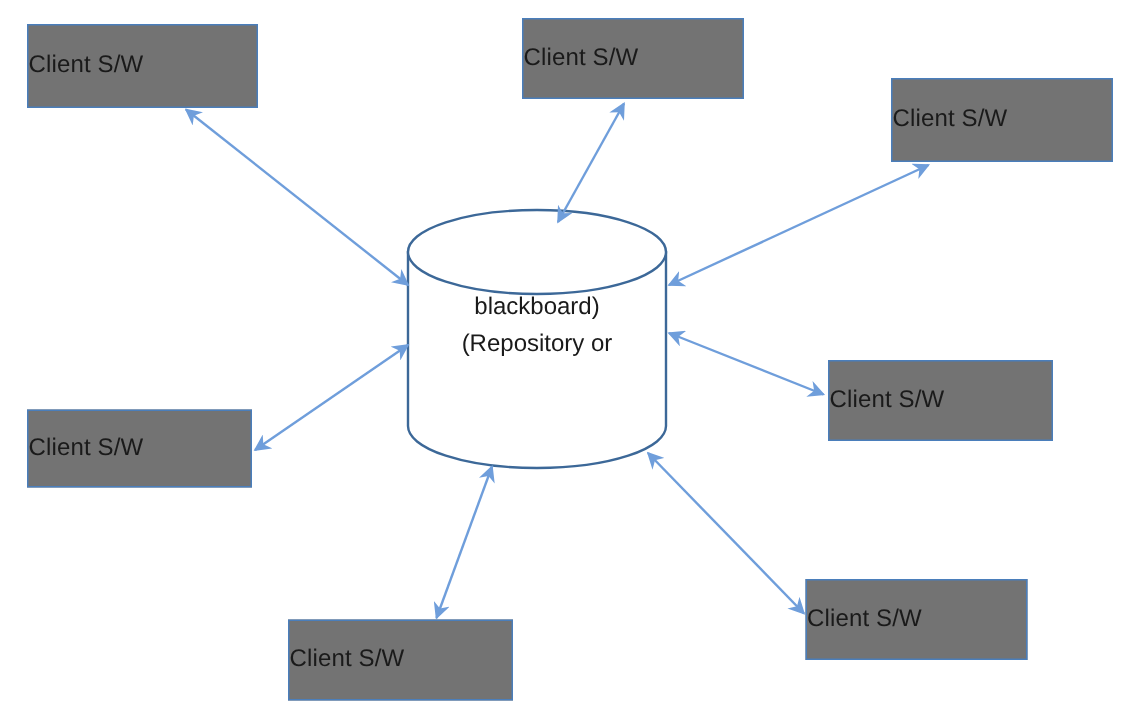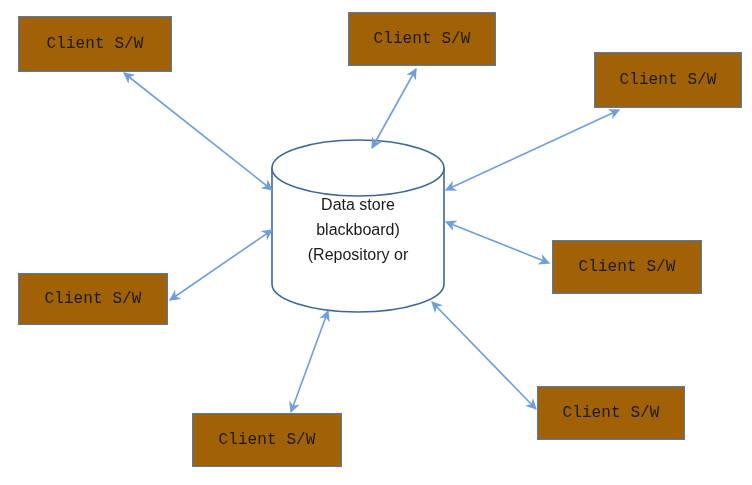--- a/index.html
+++ b/index.html
@@ -19,27 +19,26 @@
     position: absolute;
     left: 0;
     top: 0;
     width: 752px;
     height: 485px;
   }
   .node-box {
     position: absolute;
     box-sizing: border-box;
     border: 1.4px solid #4a7ebb;
-    background: #a16207;
+    background: #737373;
     display: flex;
     align-items: center;
-    justify-content: center;
     color: #1a1a1a;
     font-size: 16px;
-    font-family: Liberation Mono, monospace;
+    font-family: Liberation Sans, sans-serif;
     letter-spacing: 0.1px;
     white-space: nowrap;
   }
   .node-label {
     pointer-events: none;
   }
   #datastore-text {
     position: absolute;
     left: 276px;
     top: 192px;
@@ -78,21 +77,20 @@
       <line x1="372" y1="148" x2="416" y2="69" marker-start="url(#arrow-start)" marker-end="url(#arrow-end)"></line>
       <line x1="446" y1="190" x2="619" y2="110" marker-start="url(#arrow-start)" marker-end="url(#arrow-end)"></line>
       <line x1="446" y1="222" x2="549" y2="263" marker-start="url(#arrow-start)" marker-end="url(#arrow-end)"></line>
       <line x1="432" y1="302" x2="536" y2="409" marker-start="url(#arrow-start)" marker-end="url(#arrow-end)"></line>
       <line x1="328" y1="311" x2="291" y2="412" marker-start="url(#arrow-start)" marker-end="url(#arrow-end)"></line>
       <line x1="272" y1="230" x2="170" y2="300" marker-start="url(#arrow-start)" marker-end="url(#arrow-end)"></line>
     </g>
   </svg>
 
   <div id="datastore-text">
-    <div>Data store</div>
     <div>blackboard)</div>
     <div>(Repository or</div>
   </div>
 
   <div class="node-box" style="left:18px; top:16px; width:154px; height:56px;">
     <span class="node-label">Client S/W</span>
   </div>
 
   <div class="node-box" style="left:348px; top:12px; width:148px; height:54px;">
     <span class="node-label">Client S/W</span>

